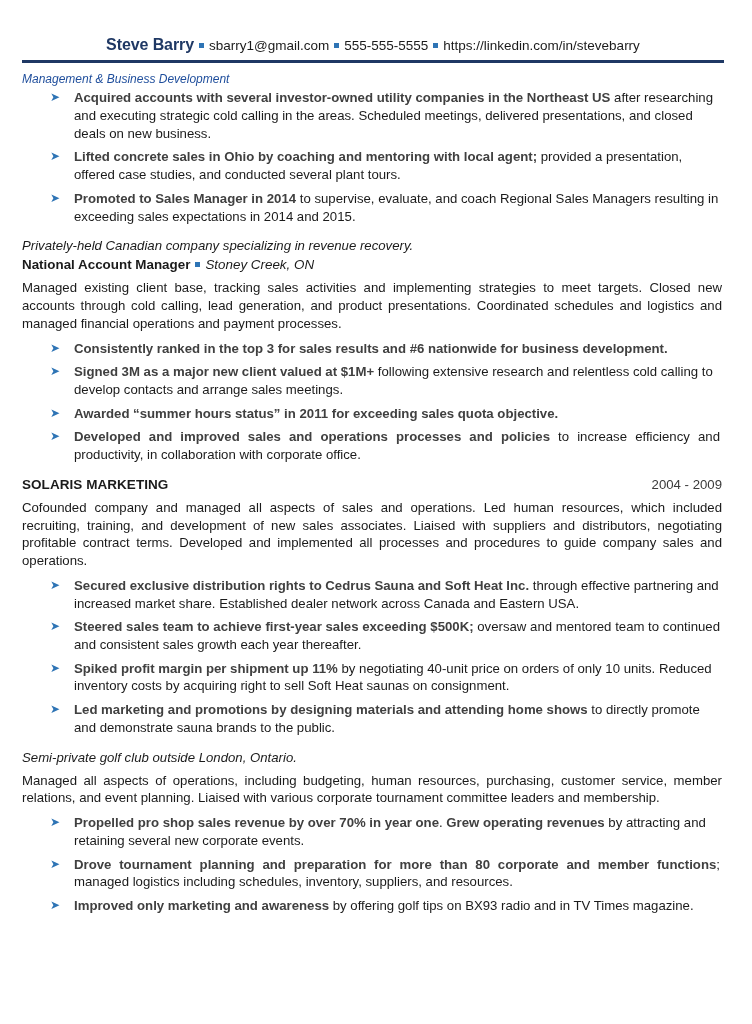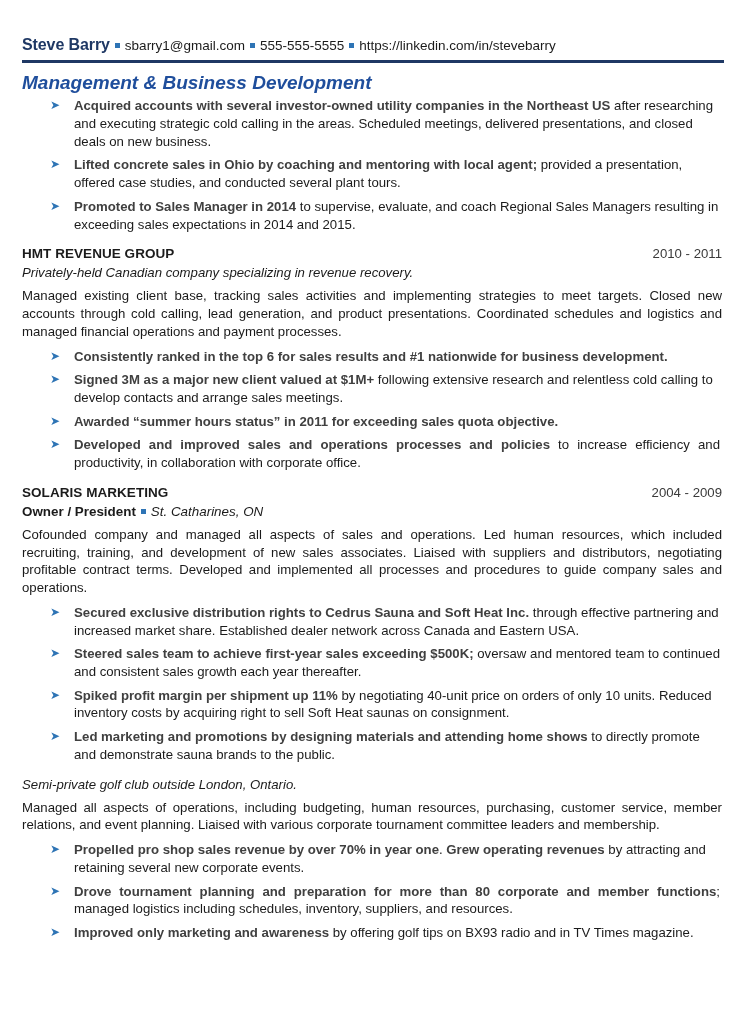--- a/index.html
+++ b/index.html
@@ -19,21 +19,21 @@
   .page {
     box-sizing: border-box;
     width: 752px;
     height: 1024px;
     padding: 36px 28px 10px 22px;
     position: relative;
   }
 
   
   .header-line {
-    text-align: left;
+    text-align: center;
     font-size: 13.5px;
     line-height: 1.15;
     color: #1b1b1b;
     padding-bottom: 3px;
     white-space: nowrap;
   }
   .header-line .name {
     font-weight: bold;
     font-size: 16px;
     color: #1F3864;
@@ -48,23 +48,23 @@
     margin: 0 5px;
   }
   .header-rule {
     border: 0;
     border-top: 3px solid #1F3864;
     margin: 3px 0 9px 0;
   }
 
   
   .subhead {
-    font-weight: bold;
+    font-weight: normal;
     font-style: italic;
-    font-size: 19px;
+    font-size: 12px;
     color: #1F4E9C;
     margin: 0 0 3px 0;
   }
 
   ul.bullets {
     list-style: none;
     margin: 0 0 0 0;
     padding: 0;
   }
   ul.bullets li {
@@ -147,30 +147,29 @@
       <span class="arrow">➤</span>
       <b>Lifted concrete sales in Ohio by coaching and mentoring with local agent;</b><span> provided a presentation, offered case studies, and conducted several plant tours.</span>
     </li>
     <li>
       <span class="arrow">➤</span>
       <b>Promoted to Sales Manager in 2014</b><span> to supervise, evaluate, and coach Regional Sales Managers resulting in exceeding sales expectations in 2014 and 2015.</span>
     </li>
   </ul>
 
   <div class="job">
-    <div class="job-top">
-      <span class="company">HMT REVENUE GROUP</span>
-      <span class="dates">2010 - 2011</span>
+    <div class="blurb">Privately-held Canadian company specializing in revenue recovery.</div>
+    <div class="role">
+      <span class="role-title">National Account Manager</span><span class="sq"></span><span class="loc">Stoney Creek, ON</span>
     </div>
-    <div class="blurb">Privately-held Canadian company specializing in revenue recovery.</div>
     <div class="para">Managed existing client base, tracking sales activities and implementing strategies to meet targets. Closed new accounts through cold calling, lead generation, and product presentations. Coordinated schedules and logistics and managed financial operations and payment processes.</div>
     <ul class="bullets">
       <li>
         <span class="arrow">➤</span>
-        <b>Consistently ranked in the top 6 for sales results and #1 nationwide for business development.</b><span></span>
+        <b>Consistently ranked in the top 3 for sales results and #6 nationwide for business development.</b><span></span>
       </li>
       <li>
         <span class="arrow">➤</span>
         <b>Signed 3M as a major new client valued at $1M+</b><span> following extensive research and relentless cold calling to develop contacts and arrange sales meetings.</span>
       </li>
       <li>
         <span class="arrow">➤</span>
         <b>Awarded “summer hours status” in 2011 for exceeding sales quota objective.</b><span></span>
       </li>
       <li class="justify">
@@ -178,23 +177,20 @@
         <b>Developed and improved sales and operations processes and policies</b><span> to increase efficiency and productivity, in collaboration with corporate office.</span>
       </li>
     </ul>
   </div>
 
   <div class="job">
     <div class="job-top">
       <span class="company">SOLARIS MARKETING</span>
       <span class="dates">2004 - 2009</span>
     </div>
-    <div class="role">
-      <span class="role-title">Owner / President</span><span class="sq"></span><span class="loc">St. Catharines, ON</span>
-    </div>
     <div class="para">Cofounded company and managed all aspects of sales and operations. Led human resources, which included recruiting, training, and development of new sales associates. Liaised with suppliers and distributors, negotiating profitable contract terms. Developed and implemented all processes and procedures to guide company sales and operations.</div>
     <ul class="bullets">
       <li>
         <span class="arrow">➤</span>
         <b>Secured exclusive distribution rights to Cedrus Sauna and Soft Heat Inc.</b><span> through effective partnering and increased market share. Established dealer network across Canada and Eastern USA.</span>
       </li>
       <li class="justify">
         <span class="arrow">➤</span>
         <b>Steered sales team to achieve first-year sales exceeding $500K;</b><span> oversaw and mentored team to continued and consistent sales growth each year thereafter.</span>
       </li>

